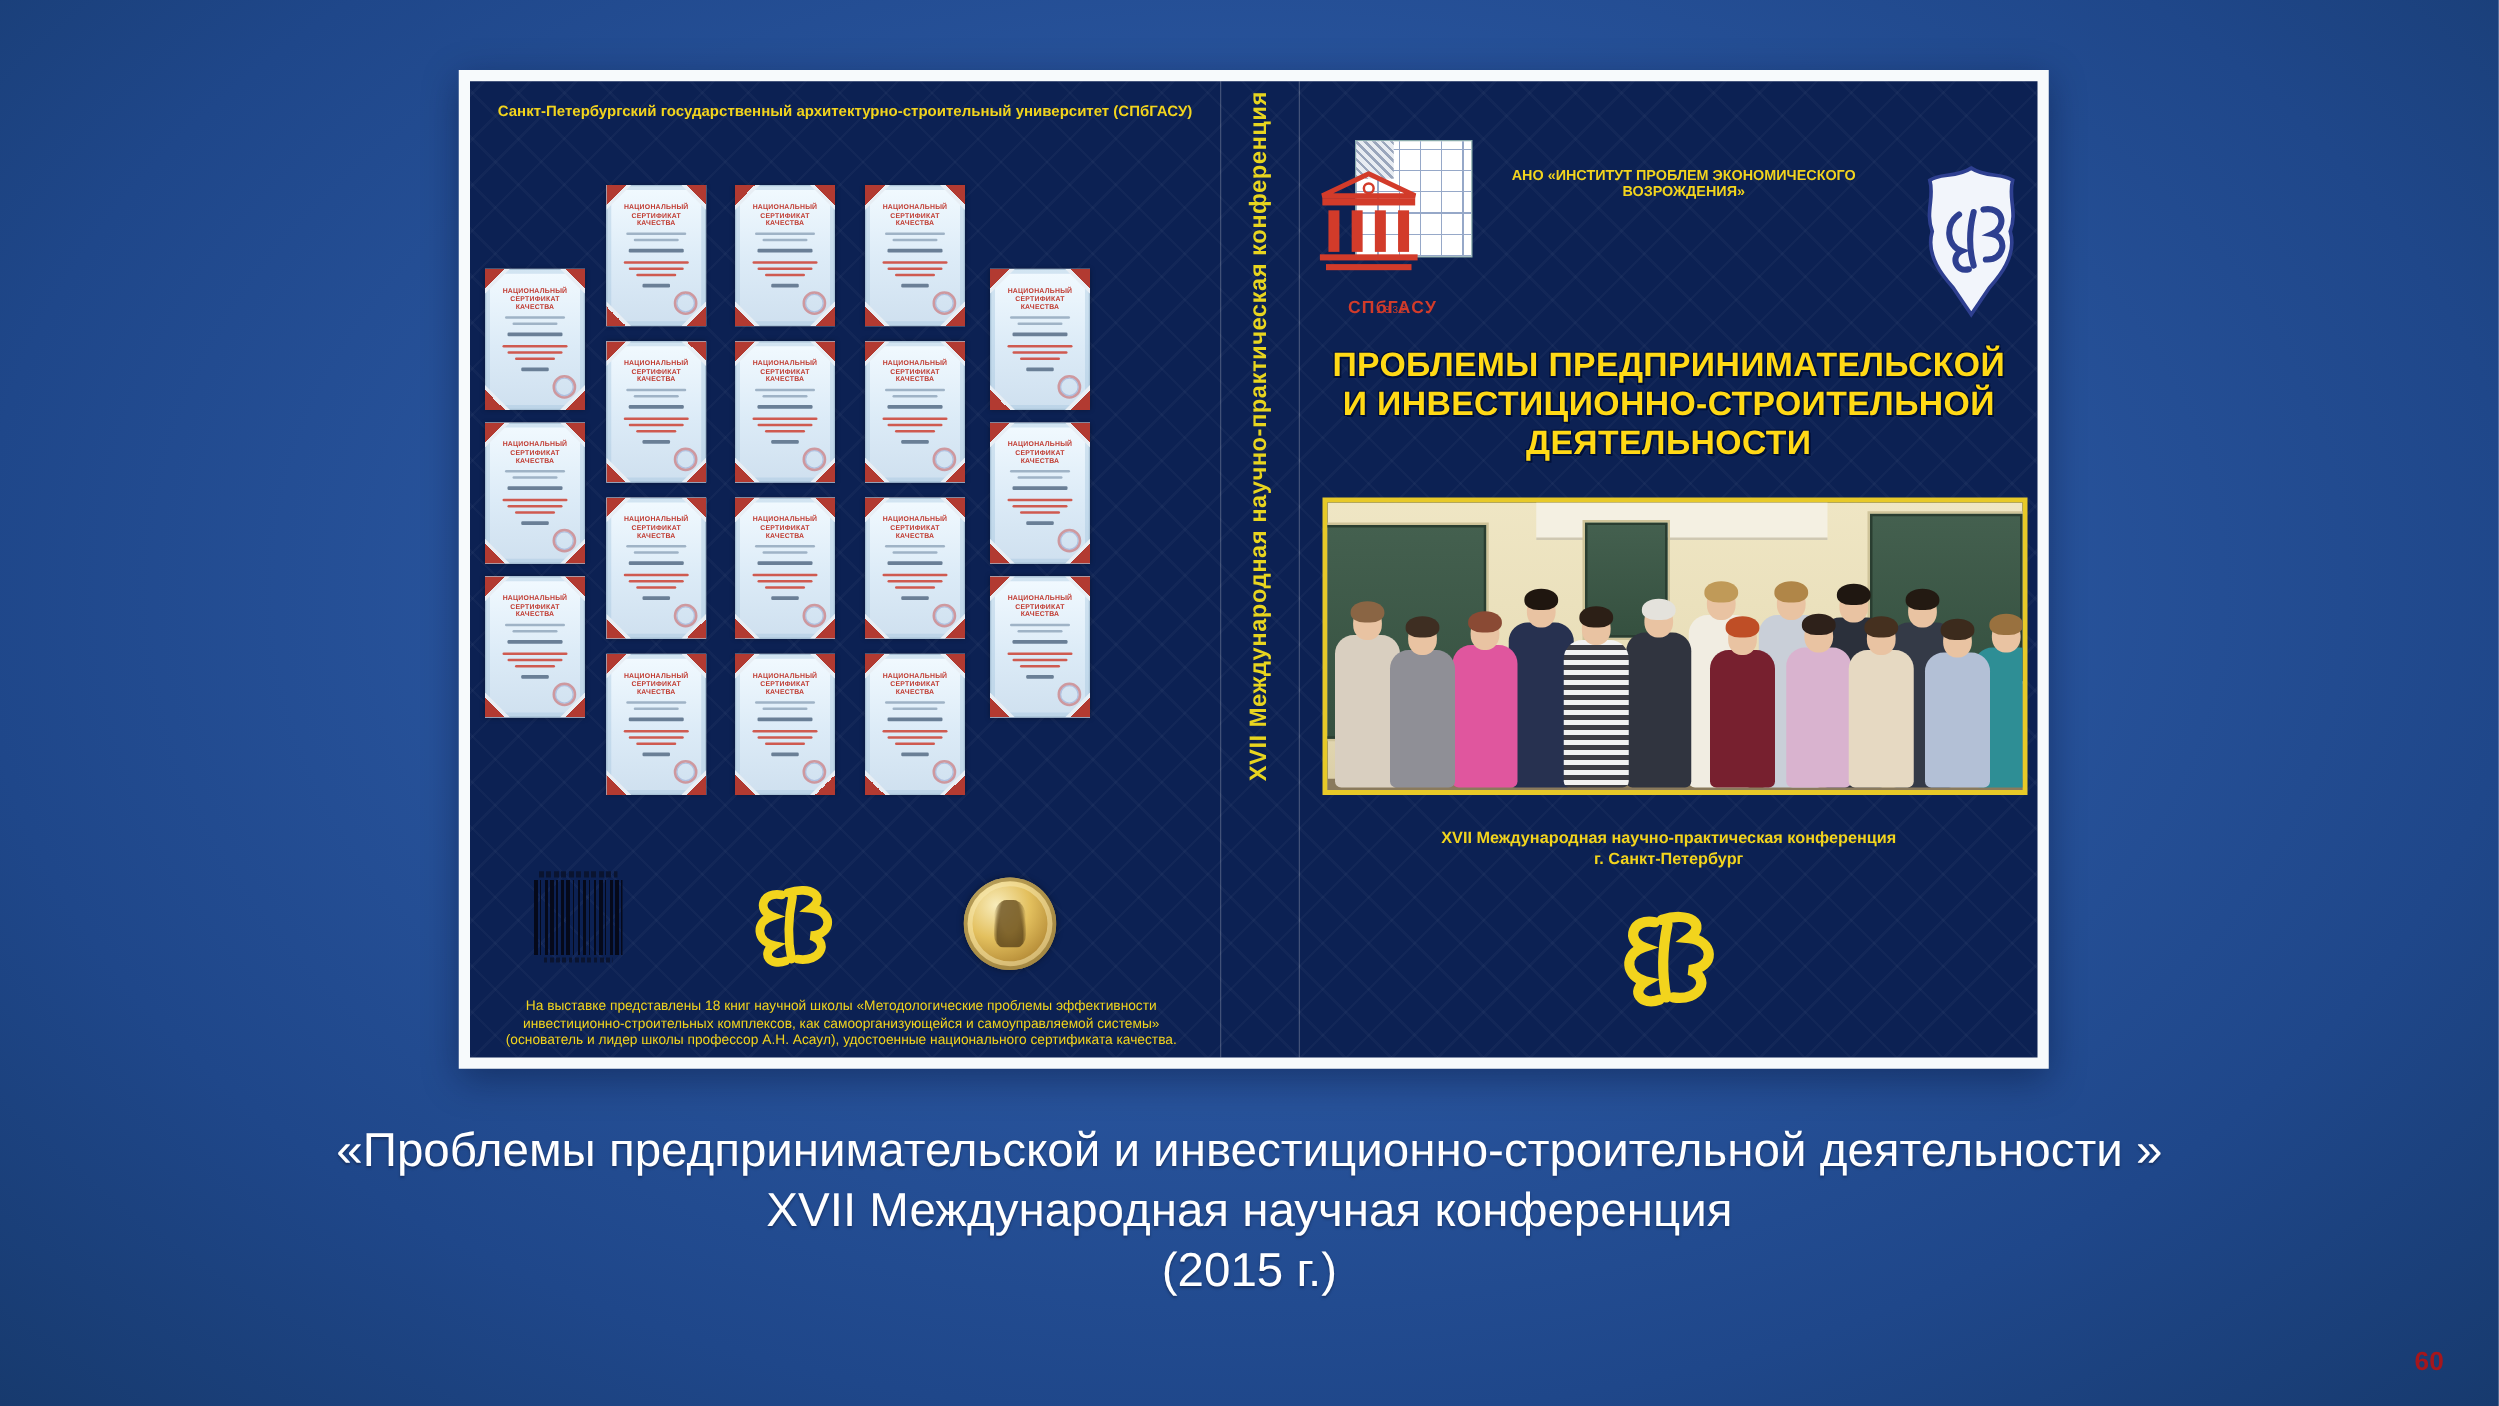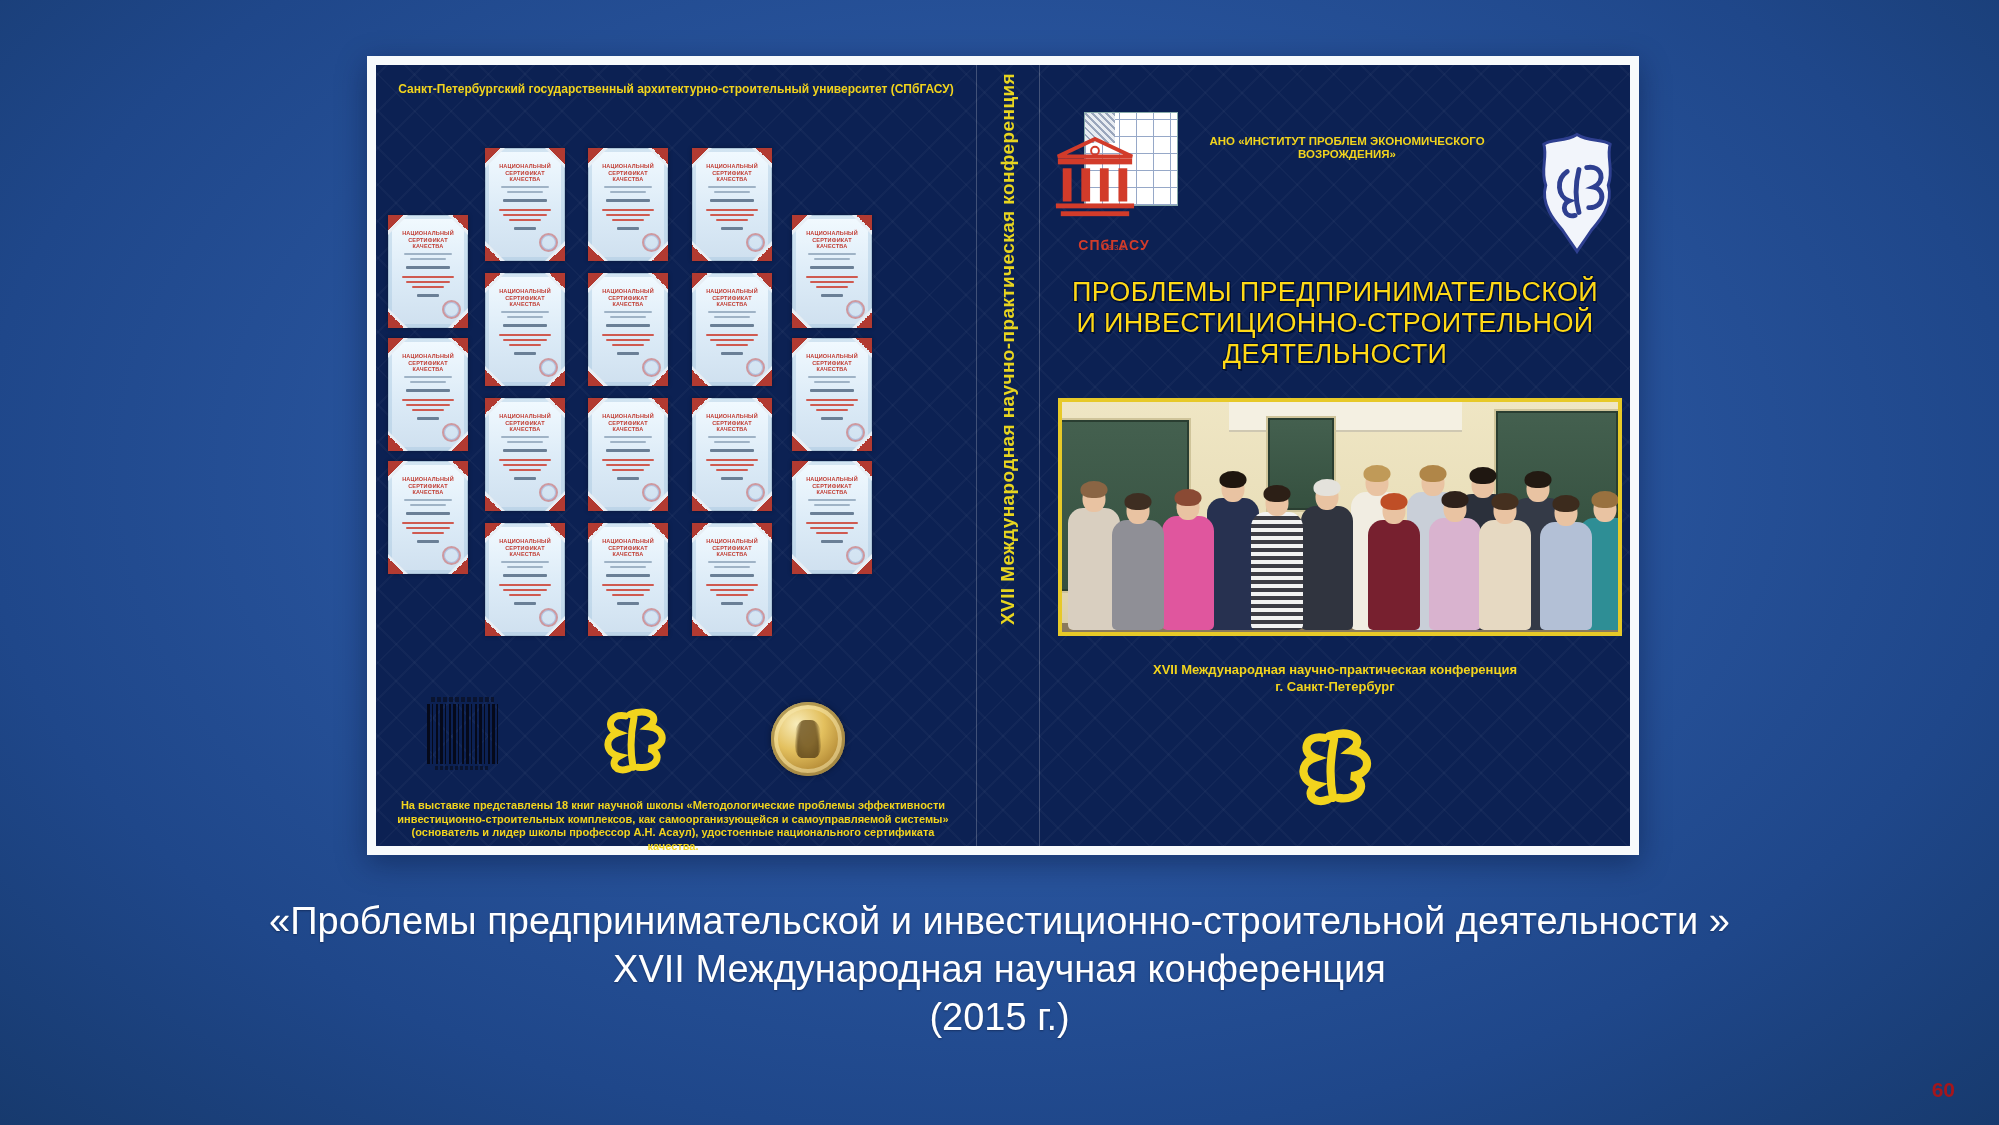--- a/index.html
+++ b/index.html
@@ -77,21 +77,21 @@
   }
   .medal::after{
     content:"";position:absolute;left:24px;top:18px;width:26px;height:38px;
     background:radial-gradient(ellipse at 50% 30%, #6a5020 0 40%, transparent 70%),
                radial-gradient(ellipse at 50% 75%, #5a431a 0 55%, transparent 75%);
     border-radius:40% 40% 30% 30%;opacity:.8;
   }
 
   .back-footer{
     position:absolute;left:10px;right:16px;top:734px;text-align:center;
-    color:var(--accent-yellow);font-size:11px;font-weight:bold;line-height:13.5px;
+    color:var(--accent-yellow);font-size:11px;font-weight:normal;line-height:13.5px;
   }
 
   
   .spine-text{
     position:absolute;left:50%;top:52px;height:508px;transform:translateX(-50%) rotate(180deg);
     writing-mode:vertical-rl;text-align:center;white-space:nowrap;
     color:#e8d51f;font-size:19px;font-weight:bold;letter-spacing:.4px;
   }
 
   
@@ -110,21 +110,21 @@
 
   .org-block{position:absolute;left:128px;right:104px;top:70px;text-align:center;color:var(--accent-yellow);font-weight:bold;}
   .org1{font-size:11.5px;line-height:13px;}
   .org2{margin-top:11px;font-size:11.5px;line-height:13px;}
 
   .shield-logo{position:absolute;left:498px;top:64px;width:78px;height:128px;}
   .shield-logo svg{width:100%;height:100%;}
 
   .title-block{
     position:absolute;left:0;right:0;top:212px;text-align:center;
-    color:var(--title-yellow);font-size:27px;font-weight:normal;line-height:31px;letter-spacing:.3px;
+    color:var(--title-yellow);font-size:27px;font-weight:bold;line-height:31px;letter-spacing:.3px;
     text-shadow:1.5px 1.5px 0 #001038, -1px -1px 0 #001038, 1px -1px 0 #001038, -1px 1px 0 #001038;
   }
 
   .photo{
     position:absolute;left:18px;top:333px;width:556px;height:230px;
     border:4px solid var(--photo-frame-yellow);
     background:linear-gradient(180deg,#efe6c4 0%,#e7dcb6 70%,#d9cda6 100%);
     overflow:hidden;
   }
   .board{position:absolute;background:linear-gradient(180deg,#44604f,#35503f);box-shadow:inset 0 0 0 2px #2a3e31, 0 0 0 2px #cfc49a;}

